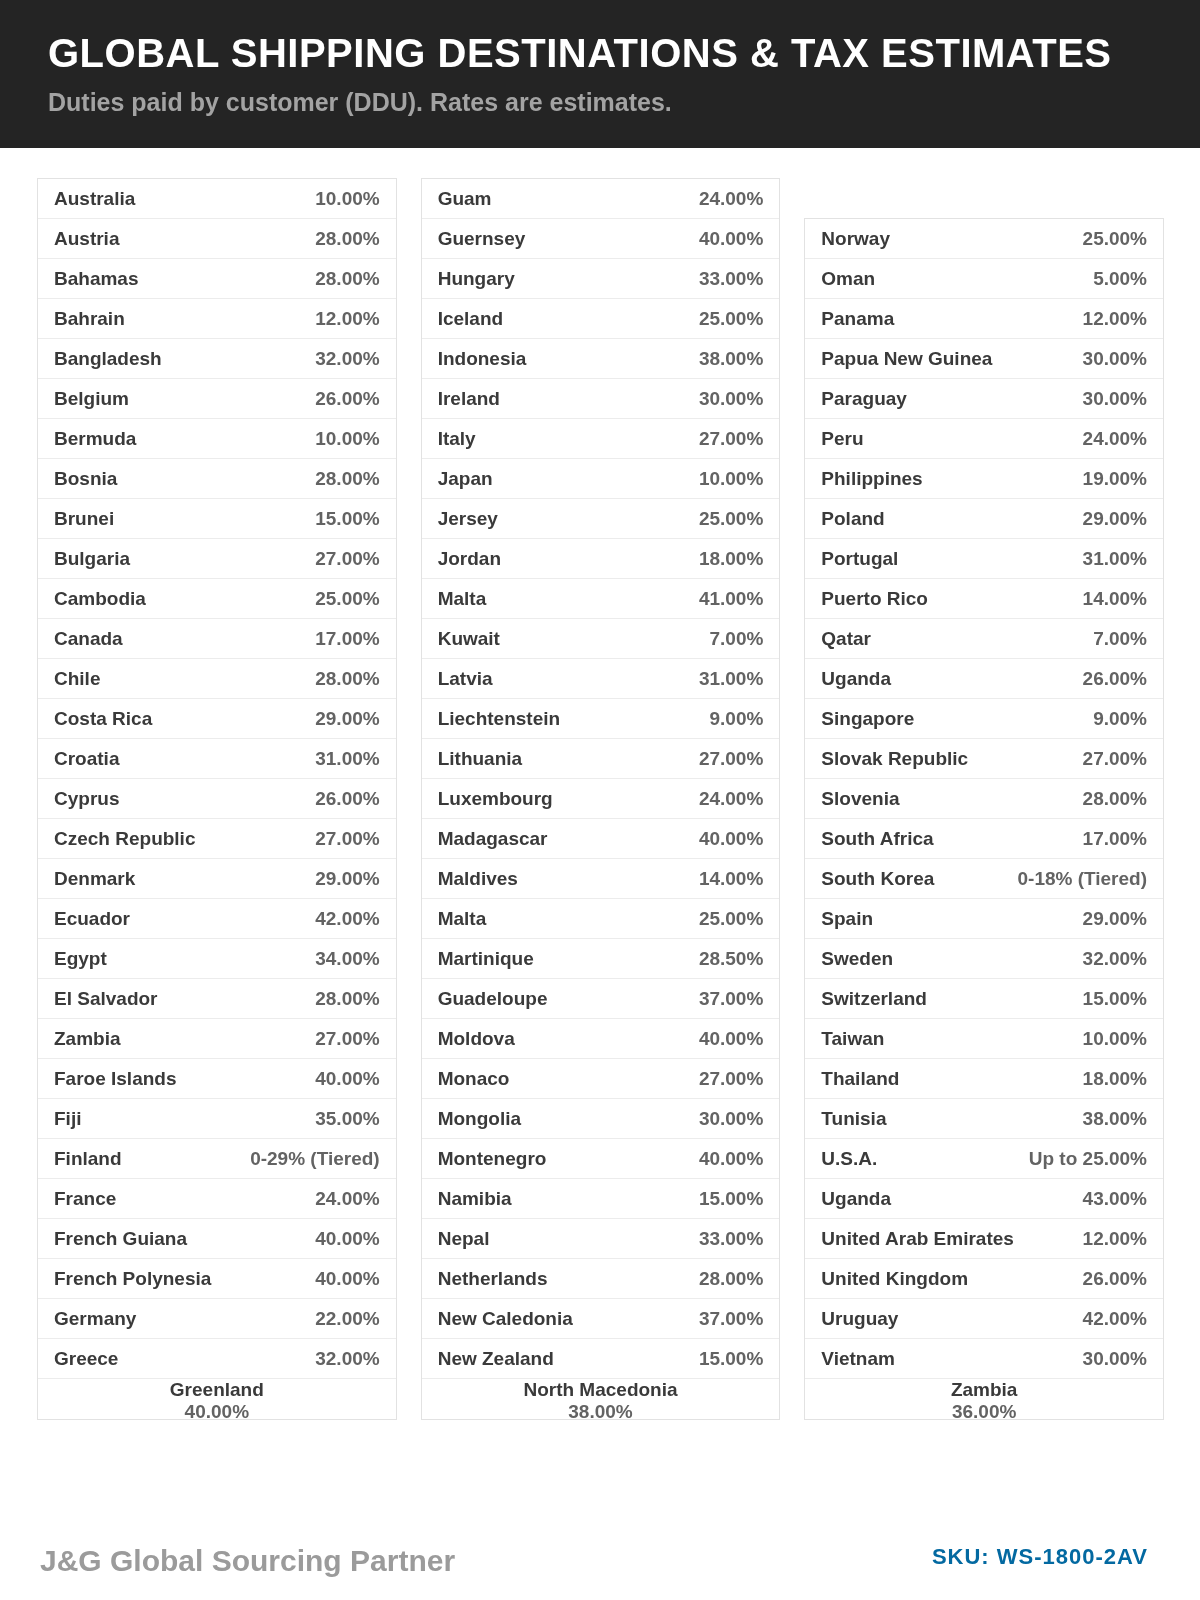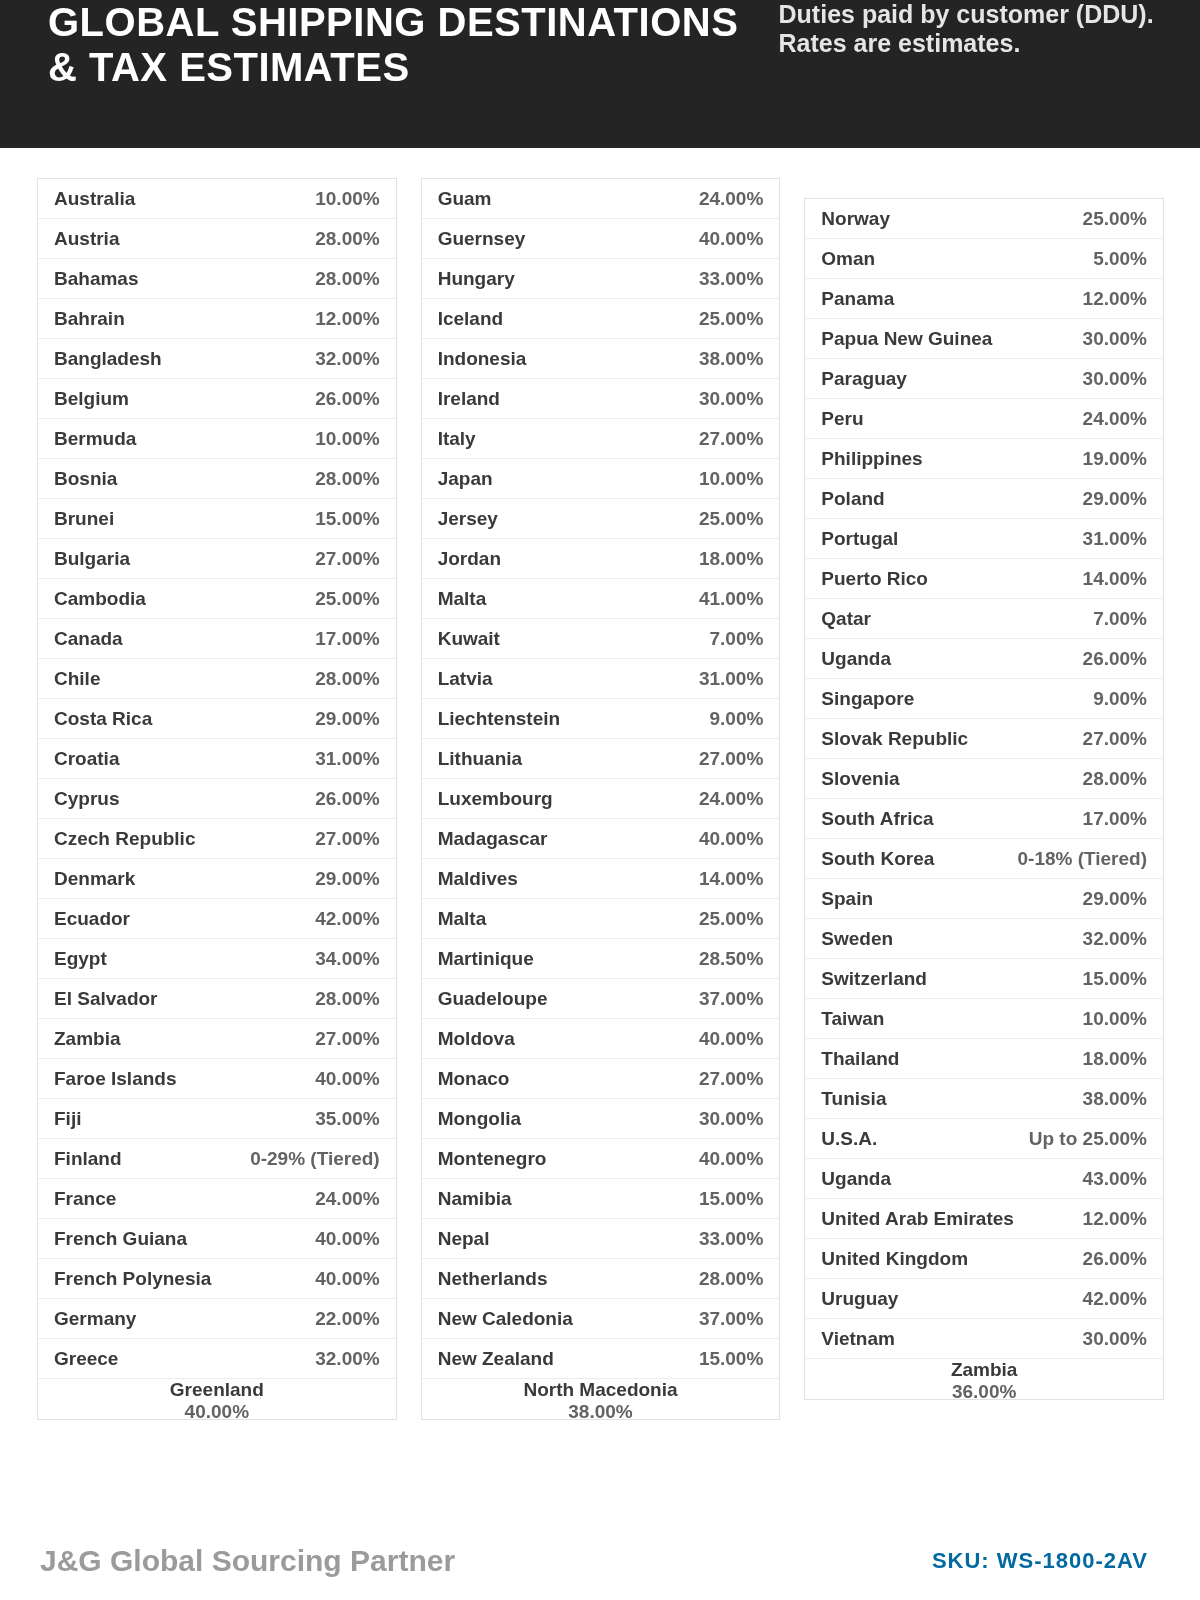--- a/index.html
+++ b/index.html
@@ -9,41 +9,41 @@
     width: 1200px;
     height: 1600px;
     background: #ffffff;
     font-family: "Liberation Sans", sans-serif;
     overflow: hidden;
   }
   .header {
     height: 148px;
     background: #242424;
     display: flex;
-    flex-direction: row;
+    flex-direction: column;
     justify-content: center;
     padding-left: 48px;
     gap: 12px;
   }
   .header-title {
     color: #ffffff;
     font-size: 40px;
     font-weight: bold;
     letter-spacing: 0.5px;
   }
   .header-subtitle {
-    color: #e5e5e5;
+    color: #a3a3a3;
     font-size: 25px;
     font-weight: bold;
   }
   .table-wrap {
     display: flex;
     gap: 24px;
     padding: 30px 36px 0 37px;
-    align-items: center;
+    align-items: flex-end;
   }
   .col {
     flex: 1;
     border: 1px solid #e2e2e2;
     background: #ffffff;
   }
   .row {
     display: flex;
     align-items: center;
     justify-content: space-between;
@@ -65,21 +65,20 @@
     white-space: nowrap;
     text-align: right;
   }
   .footer {
     position: absolute;
     left: 40px;
     right: 52px;
     bottom: 22px;
     display: flex;
     justify-content: space-between;
-    align-items: center;
   }
   .brand {
     color: #9b9b9b;
     font-size: 30px;
     font-weight: bold;
   }
   .sku {
     color: #0369a1;
     font-size: 22px;
     font-weight: bold;

